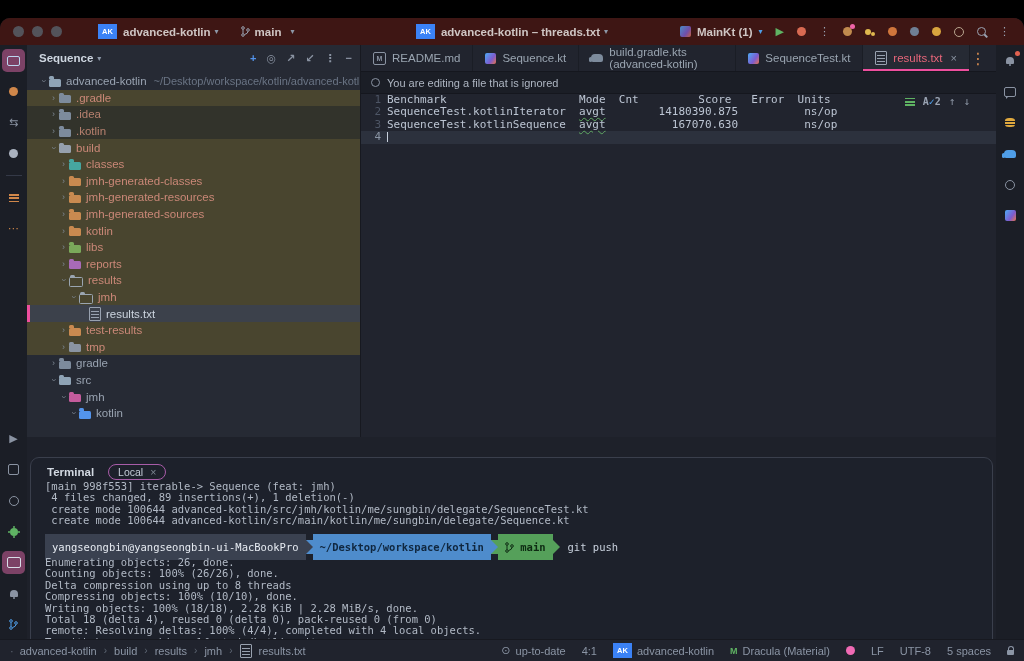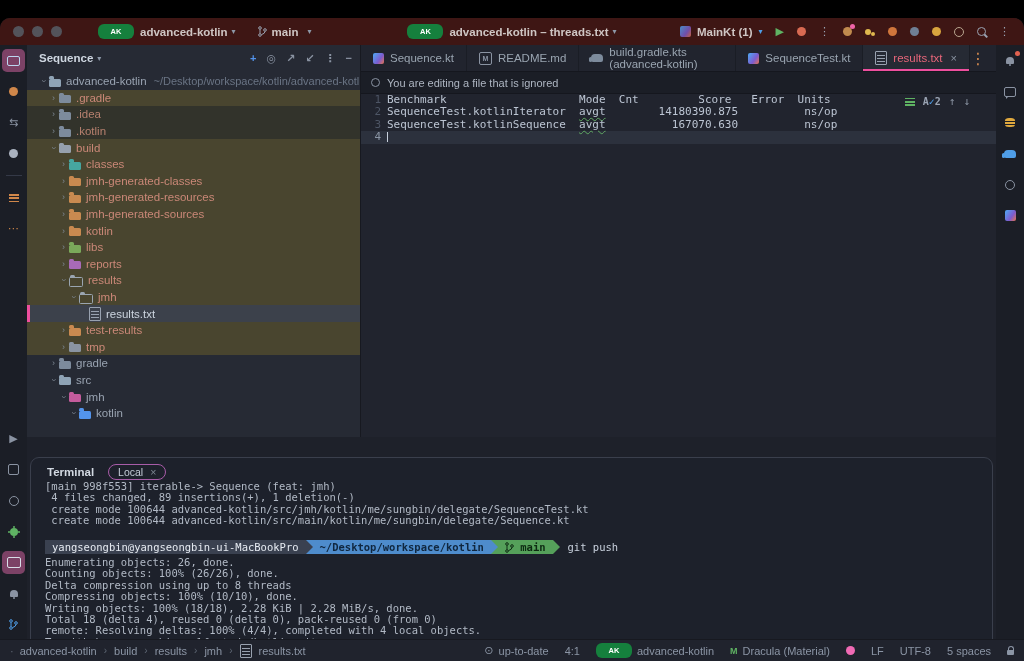--- a/index.html
+++ b/index.html
@@ -9,22 +9,22 @@
   .mono{font-family:"DejaVu Sans Mono",monospace;}
   #win{position:absolute;top:18px;left:0;width:1024px;height:643px;
        background:#1e212a;border-radius:10px 10px 0 0;overflow:hidden;}
 
   
   #titlebar{position:absolute;top:0;left:0;right:0;height:27px;background:#3e1614;
             display:flex;align-items:center;color:#c9bebc;font-size:11.5px;}
   .tl-dot{width:11px;height:11px;border-radius:50%;background:#53535a;margin-right:8px;}
   .caret{color:#8d98a8;font-size:8px;margin-left:4px;}
   .tb-label{font-weight:bold;color:#cfc6c4;}
-  .akbadge{display:inline-flex;align-items:center;justify-content:center;width:36px;height:15px;
-           border-radius:6px;background:#15803d;color:#fff;font-size:7.5px;font-weight:bold;margin-right:6px;}
+  .akbadge{display:inline-flex;align-items:center;justify-content:center;width:19px;height:15px;
+           border-radius:0;background:#3b82f6;color:#fff;font-size:7.5px;font-weight:bold;margin-right:6px;}
   #tb-center{position:absolute;left:0;right:0;top:0;height:27px;display:flex;align-items:center;justify-content:center;pointer-events:none;}
   #tb-right{margin-left:auto;display:flex;align-items:center;gap:13px;padding-right:14px;}
 
   
   .stripe{position:absolute;top:27px;bottom:21px;width:27px;background:#1b1e26;display:flex;flex-direction:column;align-items:center;}
   #lstripe{left:0;}
   #rstripe{right:0;width:28px;}
   .stripe-ic{width:23px;height:23px;border-radius:5px;display:flex;align-items:center;justify-content:center;margin:4px 0;position:relative;}
   .stripe-ic.active{background:#7c4266;}
   .stripe-div{width:16px;height:1px;background:#343947;margin:6px 0;}
@@ -74,21 +74,21 @@
   #termcard{position:absolute;left:30px;right:31px;top:439px;height:198px;background:#1d212b;
             border:1px solid #3a3f4c;border-radius:9px;overflow:hidden;}
   #term-head{height:23px;display:flex;align-items:center;padding:2px 0 0 16px;gap:14px;}
   #term-title{color:#d2d9e2;font-size:11.5px;font-weight:bold;}
   #term-tab{display:flex;align-items:center;gap:7px;border:1px solid #a85ca8;border-radius:10px;
             padding:1px 9px;color:#c3cbd6;font-size:10.5px;}
   #term-tab .closex{color:#7d8793;}
   #term-out{padding:2px 0 0 14px;font-size:10.5px;line-height:11.4px;color:#b2bac6;overflow:hidden;margin-top:-4px;}
   .tline{white-space:pre;height:11.4px;}
   .pline{display:flex;align-items:center;height:15px;margin:2px 0;}
-  .pseg{display:flex;align-items:center;height:14px;padding:0 7px;font-size:10.5px;}
+  .pseg{display:flex;align-items:center;height:26px;padding:0 7px;font-size:10.5px;}
   .parrow{width:0;height:0;border-top:7px solid transparent;border-bottom:7px solid transparent;}
   .pcmd{margin-left:8px;color:#c8d0dc;}
 
   
   #statusbar{position:absolute;left:0;right:0;bottom:0;height:21px;background:#20232d;border-top:1px solid #171920;
              display:flex;align-items:center;font-size:11px;color:#8b95a5;padding:0 10px;}
   #crumbs{display:flex;align-items:center;gap:7px;}
   #crumbs .sep{color:#5d6673;font-size:10px;}
   #sb-right{margin-left:auto;display:flex;align-items:center;gap:16px;}
   .sb-item{display:flex;align-items:center;gap:5px;}
@@ -409,26 +409,26 @@
           <span class="chev open" style="visibility: visible;">›</span>
           <span class="ic folder" style="--c: #5394ec;"></span>
           <span class="lbl">kotlin</span>
         </div>
       </div>
   </div>
 
   <div id="editor">
     <div id="tabbar">
         <div class="tab">
+          <span class="ic mdic">M</span>
+          <span>README.md</span>
+        </div>
+        <div class="tab">
           <span class="ic ktic" style="--c: #7d8b9c;"></span>
           <span>Sequence.kt</span>
-        </div>
-        <div class="tab">
-          <span class="ic mdic">M</span>
-          <span>README.md</span>
         </div>
         <div class="tab">
           <span class="ic blob" style="--c: #7d8b9c;"></span>
           <span>build.gradle.kts (advanced-kotlin)</span>
         </div>
         <div class="tab">
           <span class="ic ktic" style="--c: #7d8b9c;"></span>
           <span>SequenceTest.kt</span>
         </div>
         <div class="tab active">

